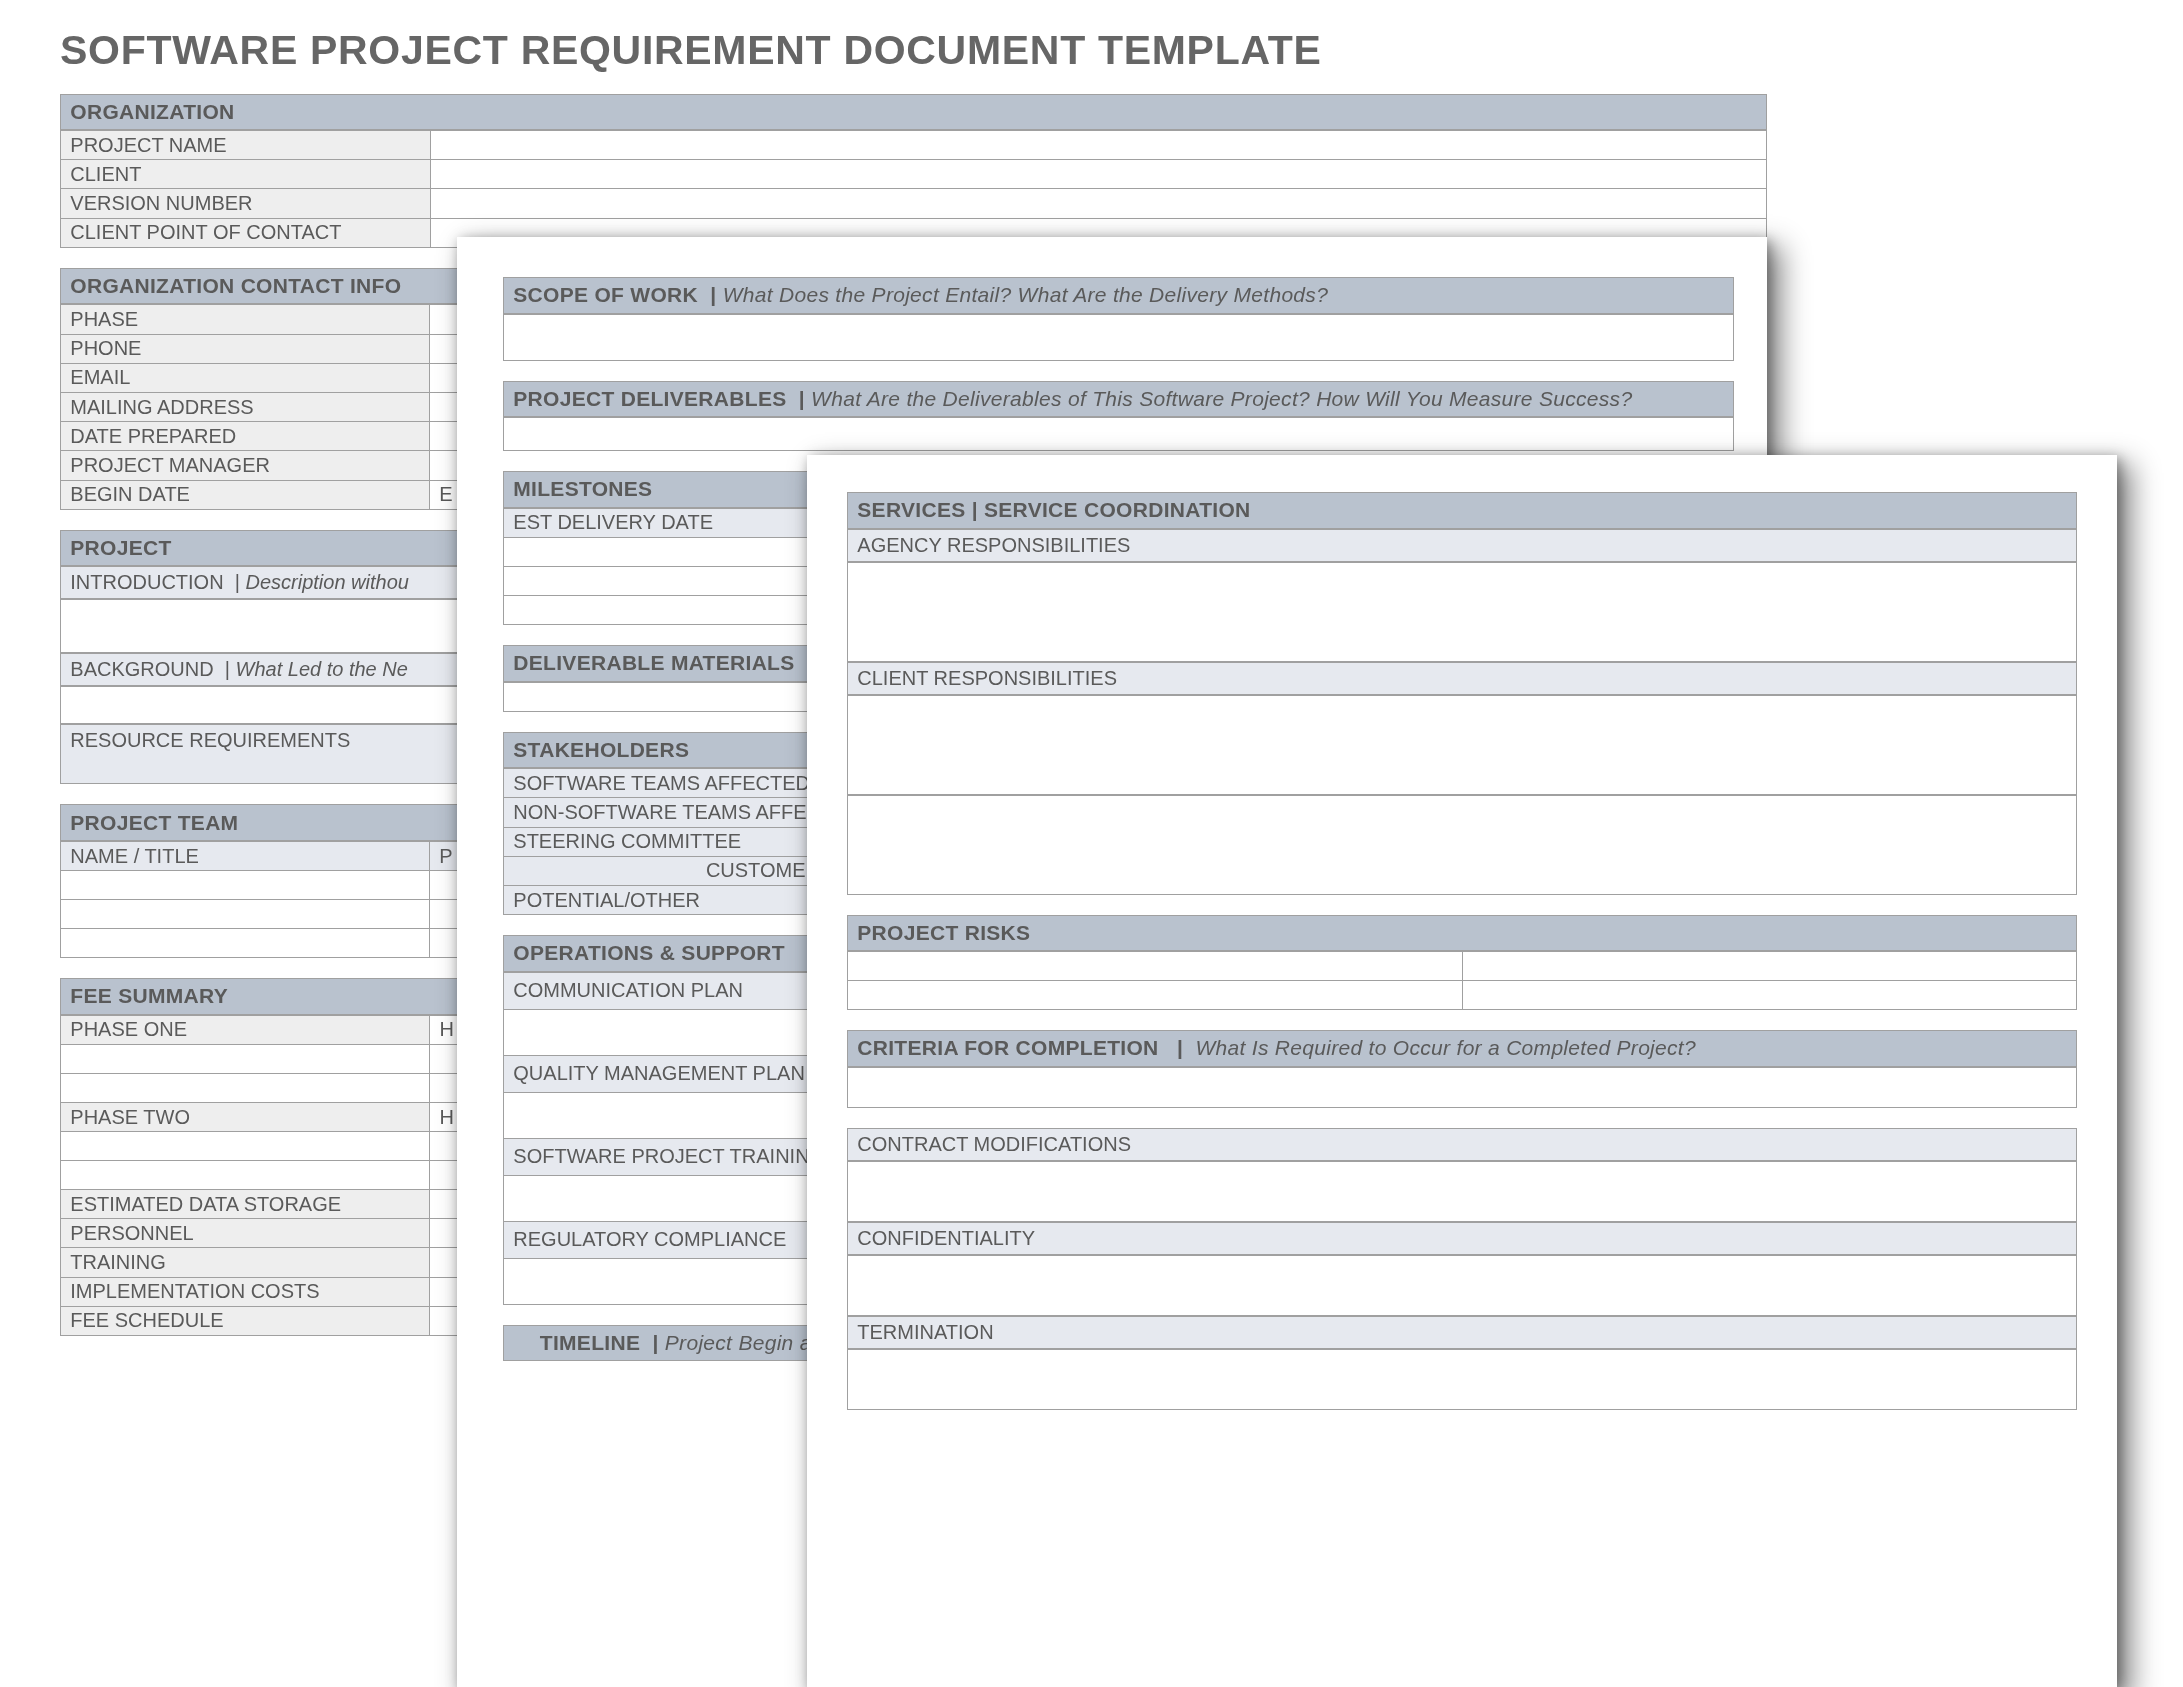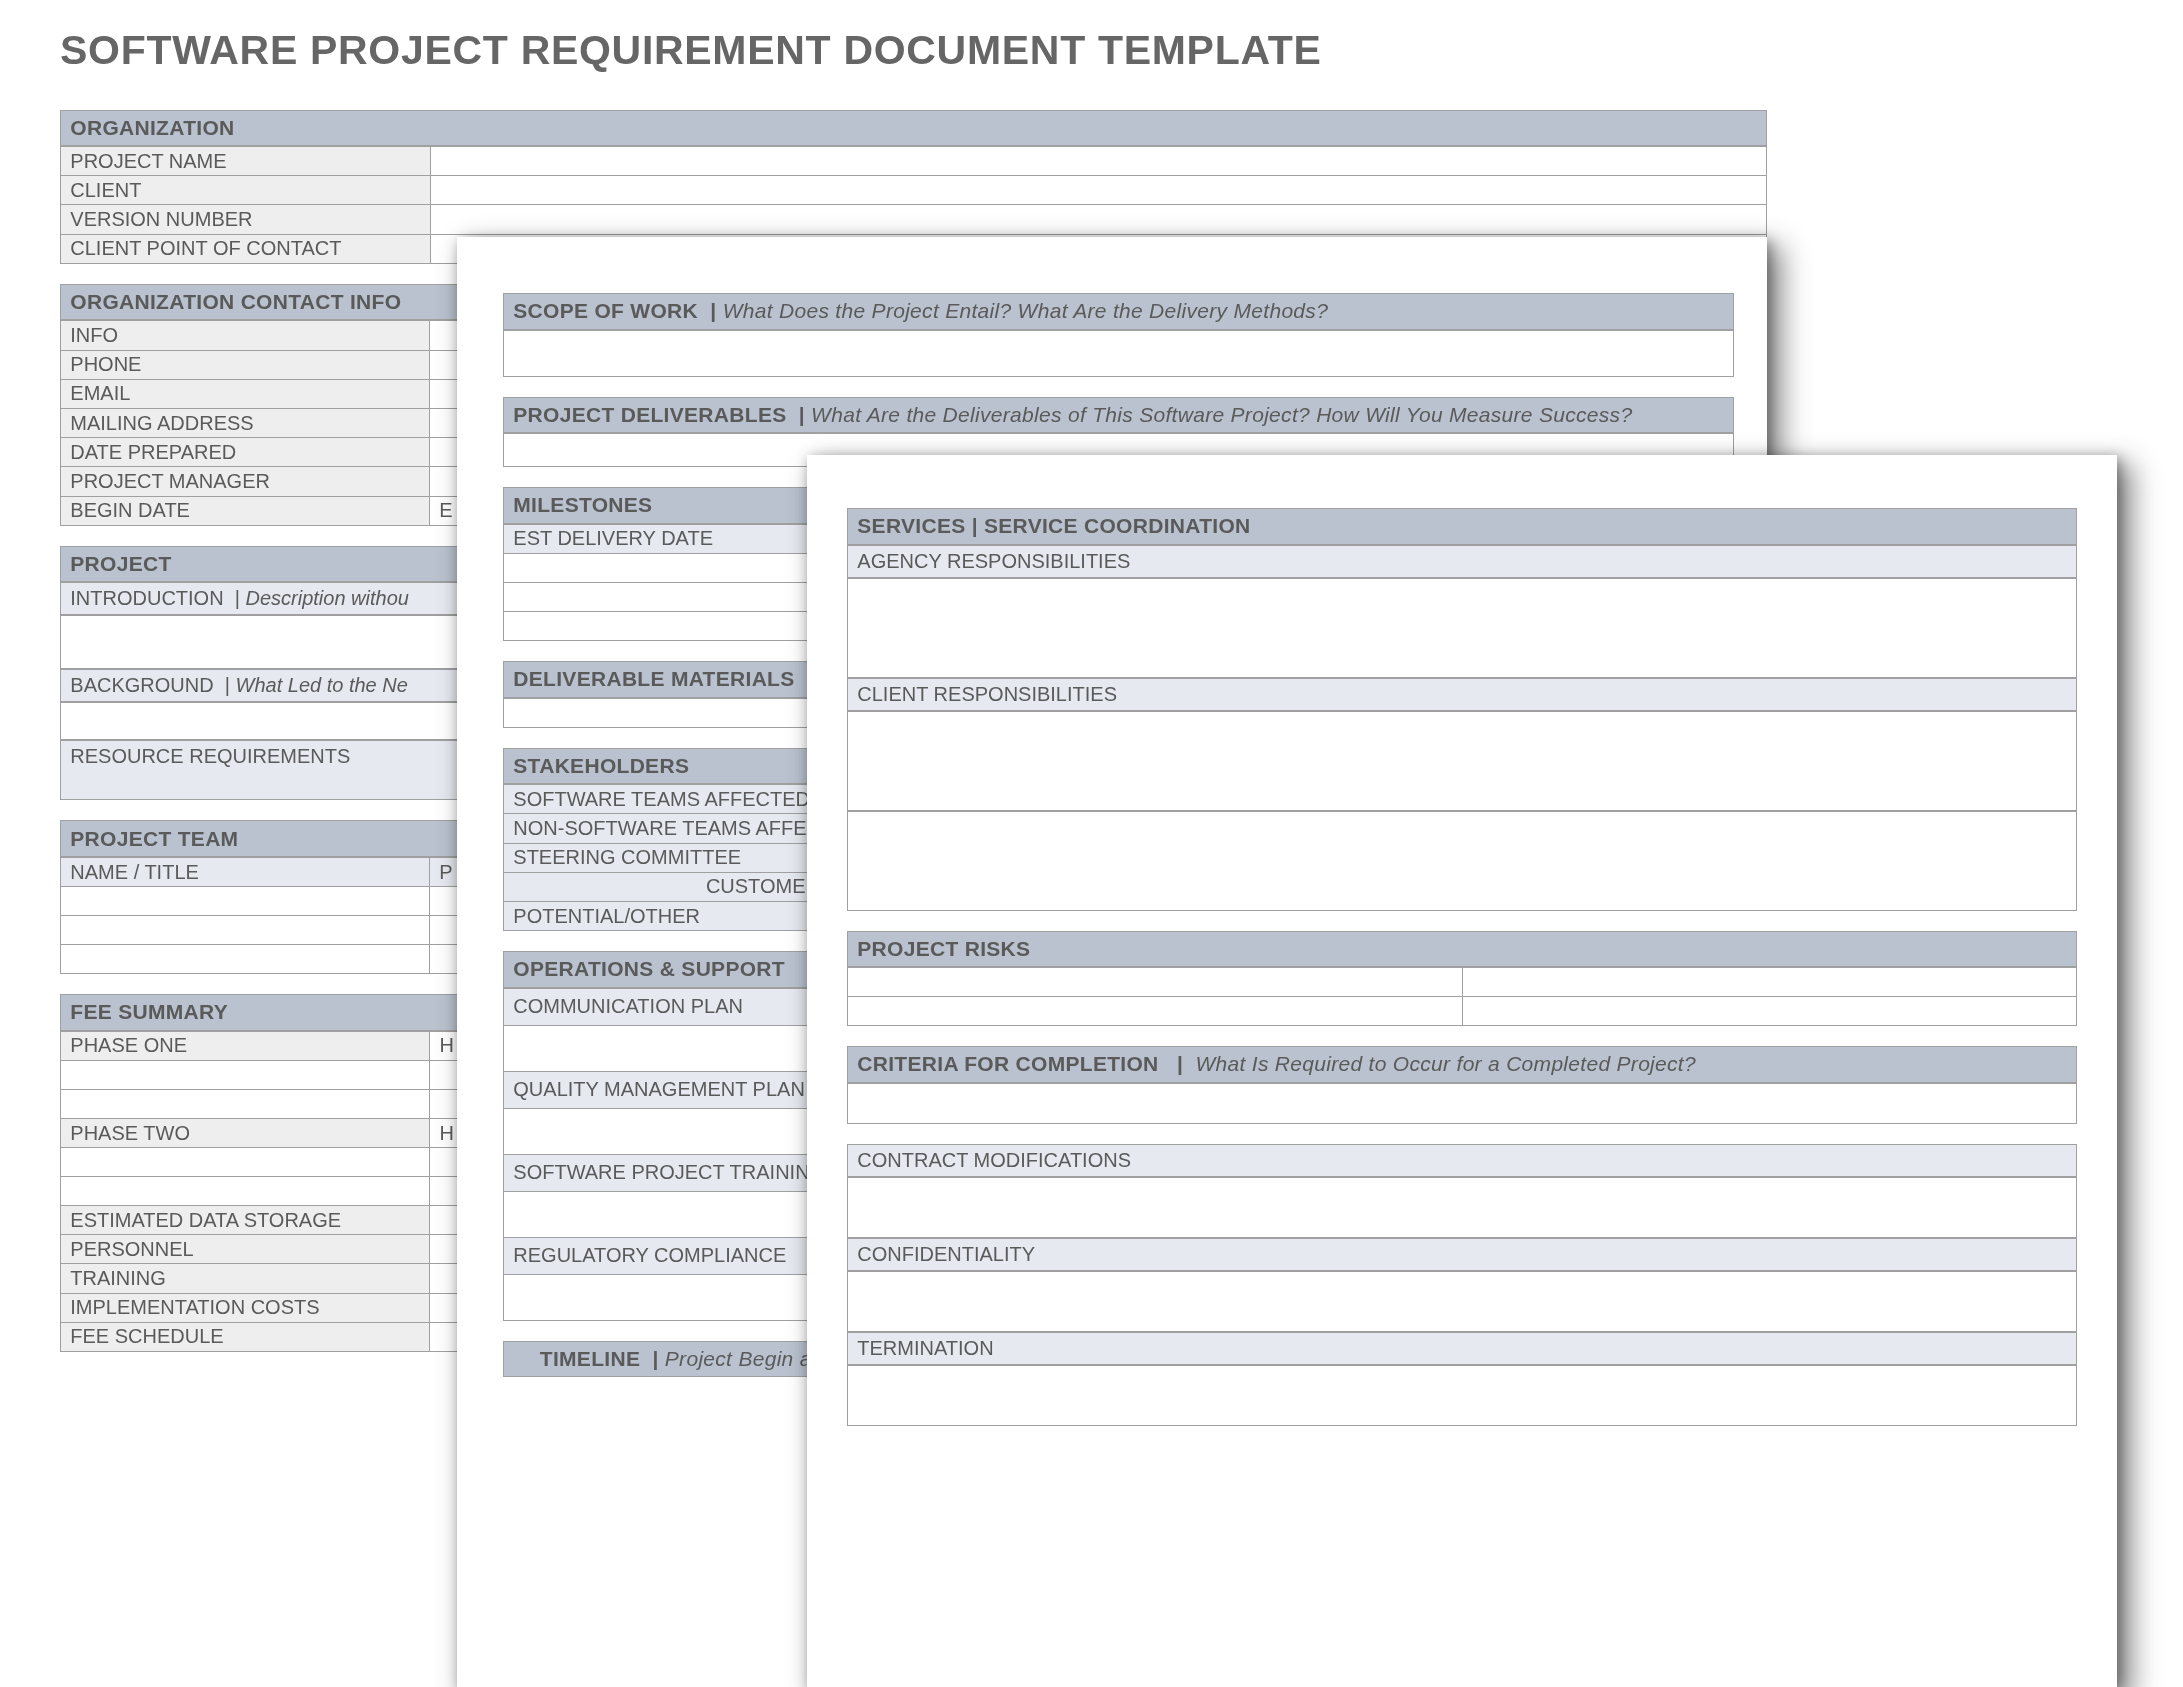--- a/index.html
+++ b/index.html
@@ -63,21 +63,21 @@
   table.grid th {
     background: #e6e9ef;
   }
   .cell-label {
     background: #eeeeee;
     width: 370px;
   }
   .cell-blank {
     background: #fff;
   }
-  .block { margin: 16px 0 20px 0; }
+  .block { margin: 0 0 20px 0; }
   .blank-row td { background:#fff; }
   .p1-wrap { width: 1707px; margin-left: 60px; }
   .two-col th:first-child { width:370px; }
 </style>
 </head>
 <body>
 
 <div class="page" style="left:0; top:0; width:2183px;">
   <h1 class="title">SOFTWARE PROJECT REQUIREMENT DOCUMENT TEMPLATE</h1>
 
@@ -105,21 +105,21 @@
             </tr>
           </tbody>
         </table>
     </div>
 
     <div class="block" style="width:423px;">
       <div class="section-bar" style="white-space:nowrap;overflow:hidden;">ORGANIZATION CONTACT INFO</div>
       <table class="grid">
           <tbody id="contact-rows">
             <tr>
-              <td class="cell-label" style="width:370px;">INFO</td>
+              <td class="cell-label" style="width:370px;">PHASE</td>
               <td class="cell-blank" style="width:53px;"></td>
             </tr>
             <tr>
               <td class="cell-label" style="width:370px;">PHONE</td>
               <td class="cell-blank" style="width:53px;"></td>
             </tr>
             <tr>
               <td class="cell-label" style="width:370px;">EMAIL</td>
               <td class="cell-blank" style="width:53px;"></td>
             </tr>

